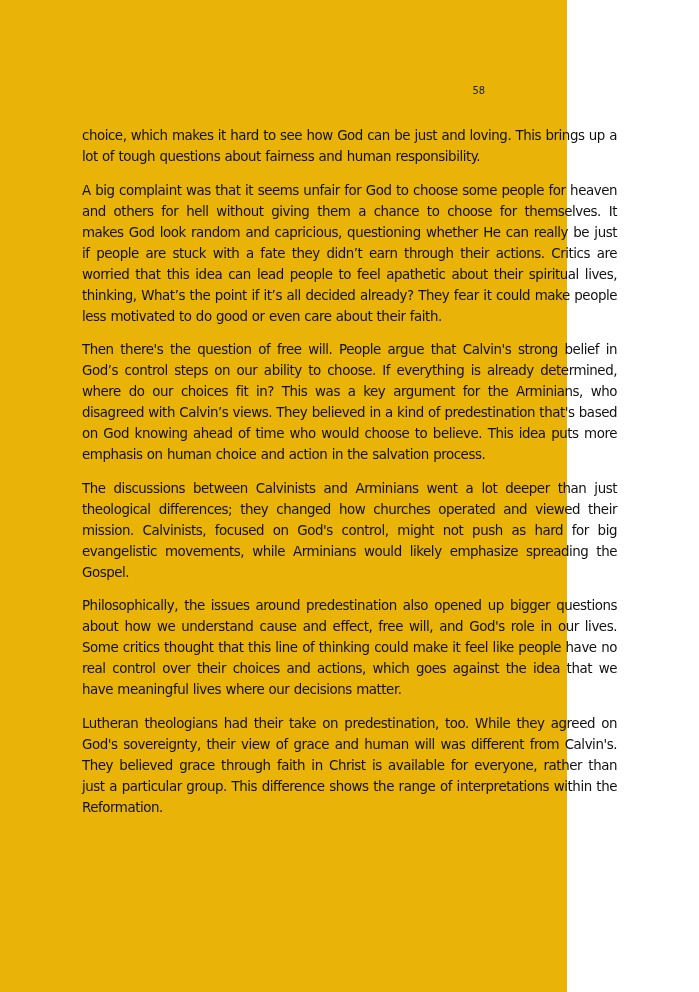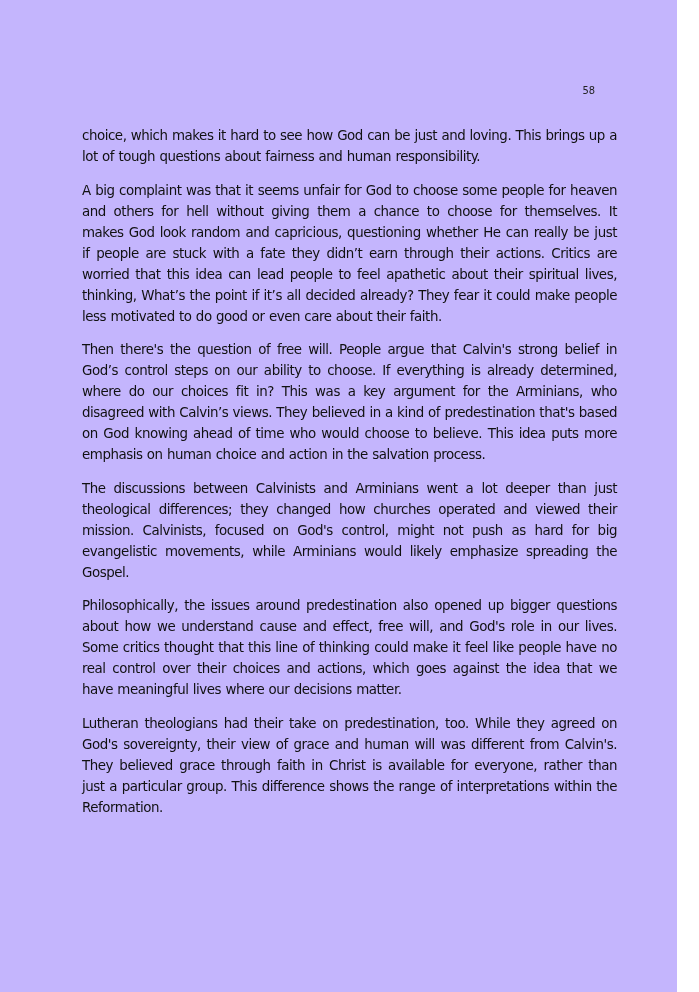--- a/index.html
+++ b/index.html
@@ -1,17 +1,17 @@
 <!DOCTYPE html>
 <html><head>
 <meta charset="utf-8">
 <style>
   html, body { margin: 0; padding: 0; background: #ffffff; }
   body { width: 699px; height: 992px; position: relative; overflow: hidden; }
-  .page { position: absolute; left: 0; top: 0; width: 677px; height: 992px; background: #c4b5fd; }
+  .page { position: absolute; left: 0; top: 0; width: 567px; height: 992px; background: #eab308; }
   .page-number {
     position: absolute; top: 84px; right: 82px;
     font-family: "DejaVu Sans", sans-serif; font-size: 11px; color: #222;
     transform: scaleX(0.9); transform-origin: right;
   }
   .body-text {
     position: absolute; left: 82px; top: 125px; width: 535px;
     font-family: "DejaVu Sans", sans-serif; font-size: 13.4px; line-height: 21px;
     color: #111; letter-spacing: -0.45px; word-spacing: 0.5px;
   }

